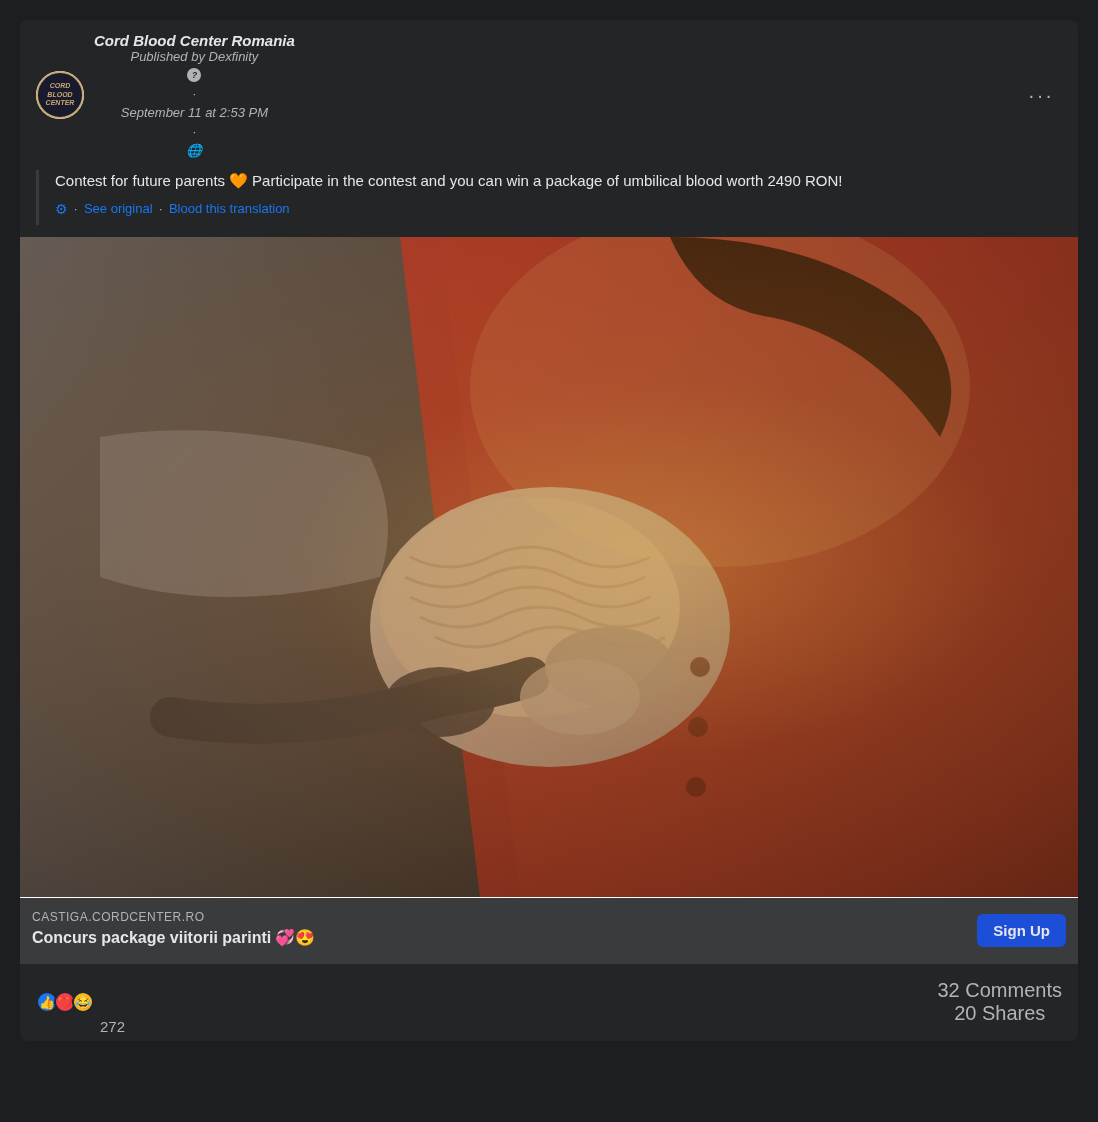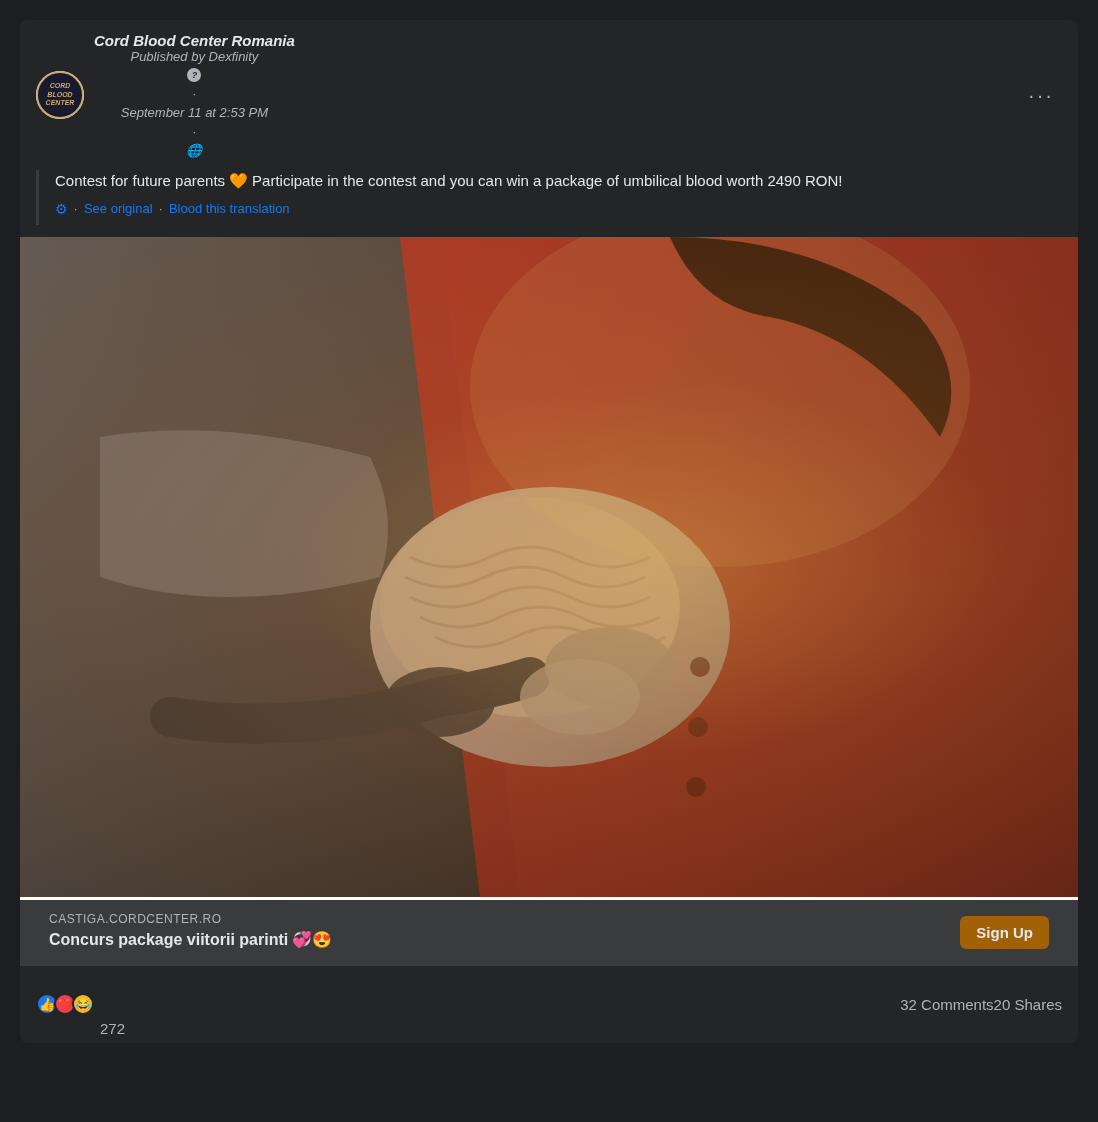--- a/index.html
+++ b/index.html
@@ -145,22 +145,22 @@
       position: relative;
     }
     .warm-bg {
       position: absolute;
       inset: 0;
       background: radial-gradient(ellipse at 60% 50%, rgba(210,150,60,0.5) 0%, rgba(160,90,30,0.3) 40%, rgba(80,40,10,0.2) 100%);
     }
     
     .link-preview {
       background: #3a3b3c;
-      border-top: 3px solid #ffffff;
-      padding: 12px 29px;
+      border-top: 1px solid #ffffff;
+      padding: 12px 12px;
       display: flex;
       align-items: center;
       justify-content: space-between;
     }
     .link-preview-content {
       flex: 1;
     }
     .link-domain {
       font-size: 12px;
       color: #b0b3b8;
@@ -172,21 +172,21 @@
       font-size: 16px;
       font-weight: 600;
       color: #e4e6eb;
       margin-bottom: 4px;
     }
     .link-desc {
       font-size: 14px;
       color: #b0b3b8;
     }
     .sign-up-btn {
-      background: #a16207;
+      background: #1d4ed8;
       border: none;
       border-radius: 6px;
       color: #e4e6eb;
       font-size: 15px;
       font-weight: 600;
       padding: 8px 16px;
       cursor: pointer;
       white-space: nowrap;
       margin-left: 12px;
       text-align: center;
@@ -227,22 +227,23 @@
     .love-bubble { background: #f33e58; }
     .haha-bubble { background: #f7b928; }
     .reaction-count {
       font-size: 15px;
       color: #b0b3b8;
       margin-top: 48px;
     }
     .stats-right {
       display: flex;
       align-items: center;
-      font-size: 15px;
-      color: #b0b3b8;
+      font-size: 20px;
+      color: #b0b3b8;
+      flex-direction: column;
     }
     .stats-right span {
       cursor: pointer;
     }
   </style>
 </head>
 <body>
 
 <div class="post-card">
 

